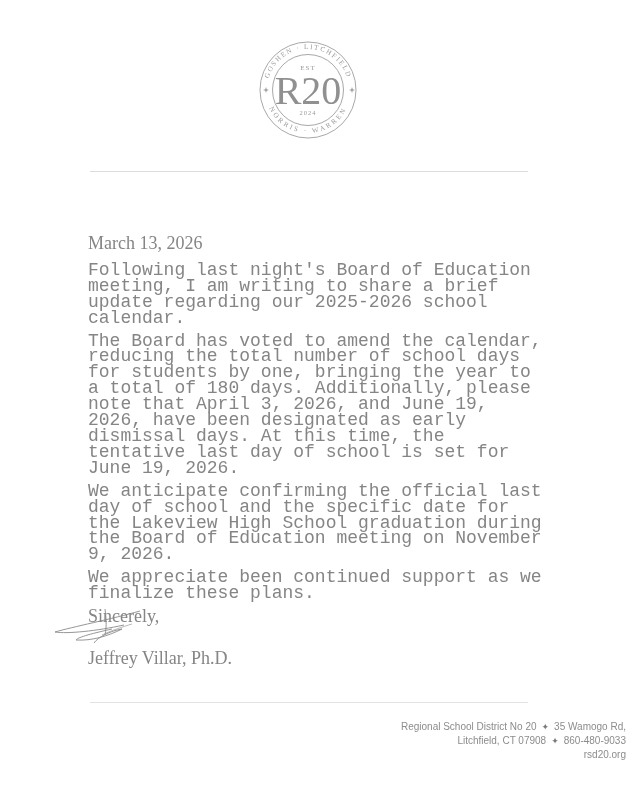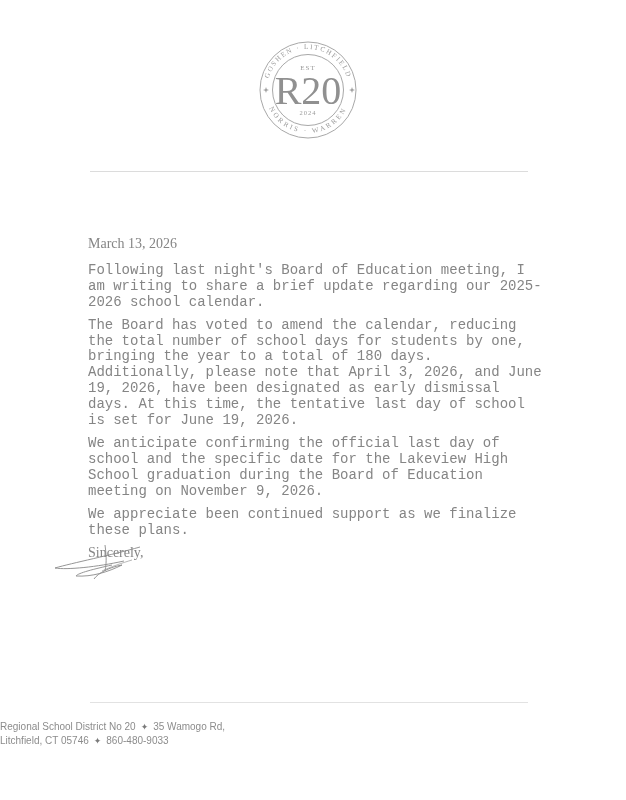--- a/index.html
+++ b/index.html
@@ -3,29 +3,29 @@
 <meta charset="utf-8">
 <style>
   html, body { margin: 0; padding: 0; background: #ffffff; }
   body { width: 626px; height: 800px; position: relative; overflow: hidden; }
   .page { position: absolute; left: 0; top: 0; width: 626px; height: 800px; background: #ffffff; }
   .seal { position: absolute; left: 255px; top: 37px; width: 106px; height: 106px; }
   .divider { position: absolute; left: 90px; width: 438px; height: 1px; background: #dcdcdc; }
   .divider.top { top: 171px; }
   .divider.bottom { top: 702px; background: #e2e2e2; }
   .letter { position: absolute; left: 88px; top: 236px; width: 460px;
-            font-family: "Liberation Serif", serif; font-size: 14px; line-height: 15.9px; color: #858585; }
+            font-family: "Liberation Serif", serif; font-size: 18px; line-height: 15.9px; color: #858585; }
   .letter p { margin: 0; }
   .date { margin-bottom: 11px !important; }
   .salutation { margin-bottom: 9px !important; }
   .para { margin-bottom: 7px !important; font-family: Liberation Mono, monospace; }
   .closing { margin-top: 0; }
   .sig-wrap { position: relative; height: 26px; }
   .signature { position: absolute; left: -36px; top: -20px; width: 140px; height: 50px; }
-  .footer { position: absolute; left: 0; top: 720px; width: 626px; text-align: left;
+  .footer { position: absolute; left: 0; top: 720px; width: 626px; text-align: right;
             font-family: "Liberation Sans", sans-serif; font-size: 10px; line-height: 14px; color: #8c8c8c; }
   .footer .star { display: inline-block; margin: 0 5px; color: #7a7a7a; font-size: 9px; }
 </style>
 </head>
 <body>
 
 <div class="page">
 
   <svg class="seal" viewBox="0 0 106 106">
     <defs>
@@ -61,26 +61,28 @@
     <p class="para">We appreciate been continued support as we finalize these plans.</p>
     <p class="closing">Sincerely,</p>
     <div class="sig-wrap">
       <svg class="signature" viewBox="0 0 140 50">
         <path d="M 53 4 C 54 12, 55 20, 53 30" fill="none" stroke="#8a8a8a" stroke-width="0.9"></path>
         <path d="M 88 6 C 60 14, 20 22, 3 27 C 15 29, 45 26, 72 20" fill="none" stroke="#8a8a8a" stroke-width="0.9"></path>
         <path d="M 60 24 C 42 28, 26 32, 24 35 C 40 36, 56 31, 70 24 C 58 26, 46 32, 42 38" fill="none" stroke="#8a8a8a" stroke-width="0.9"></path>
         <path d="M 50 30 C 58 26, 70 22, 80 19" fill="none" stroke="#9a9a9a" stroke-width="0.7"></path>
       </svg>
     </div>
+    <p>Jeffrey Villar, Ph.D.</p>
   </div>
 
   <div class="divider bottom"></div>
 
   <div class="footer">
     <div>
       <span>Regional School District No 20</span><span class="star">✦</span><span>35 Wamogo Rd,</span>
     </div>
     <div>
-      <span>Litchfield, CT 05746</span><span class="star">✦</span><span>860-480-9033</span>
+      <span>Litchfield, CT 07908</span><span class="star">✦</span><span>860-480-9033</span>
     </div>
+    <div>rsd20.org</div>
   </div>
 
 </div>
 
 </body></html>

